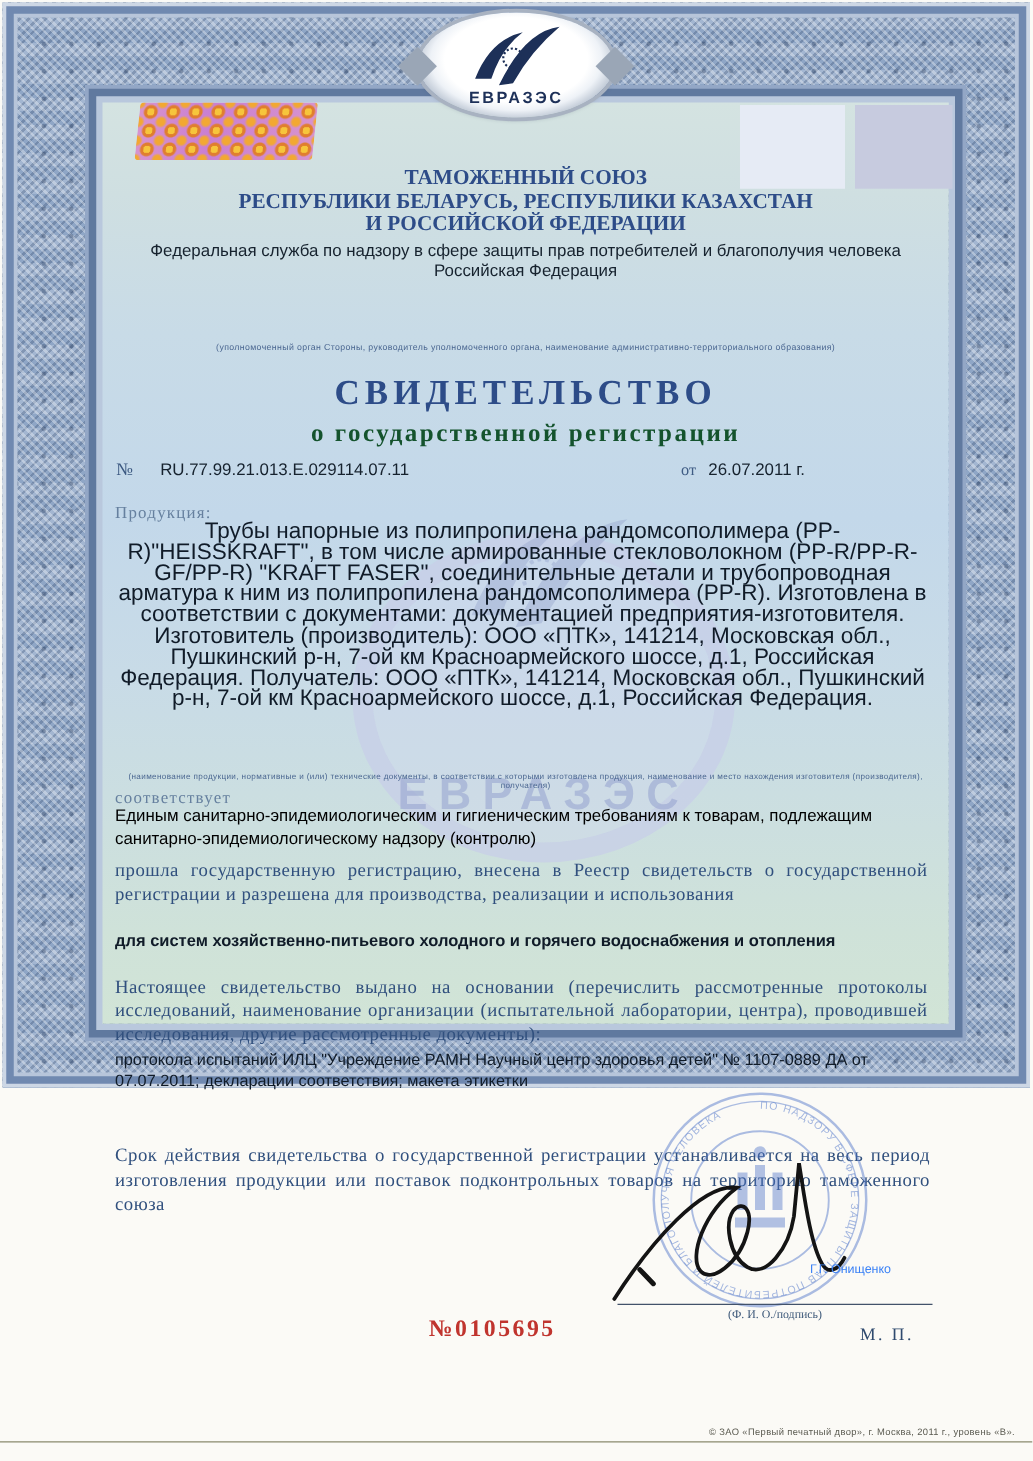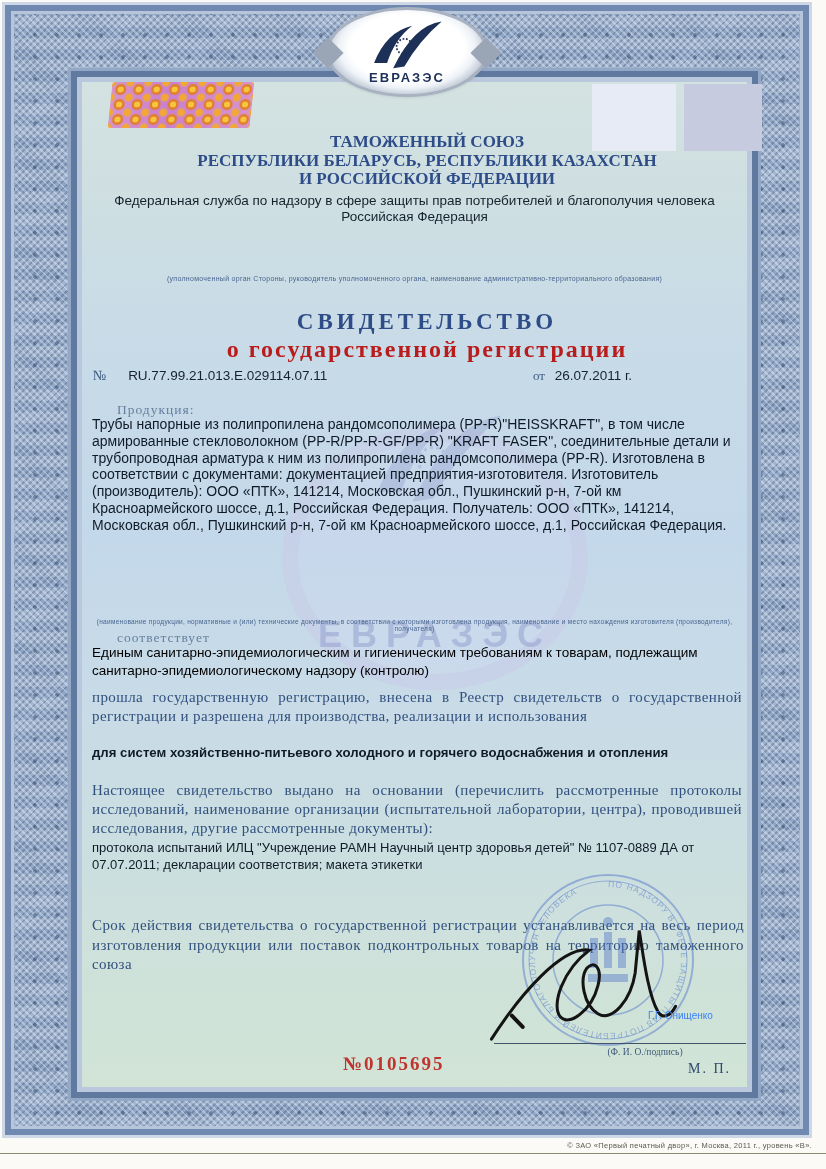--- a/index.html
+++ b/index.html
@@ -1,18 +1,18 @@
 <!DOCTYPE html>
 <html><head>
 <meta charset="utf-8">
 <style>
   html,body{margin:0;padding:0;}
   body{width:826px;height:1169px;background:#fbfaf6;overflow:hidden;position:relative;
        font-family:"Liberation Sans",sans-serif;}
-  .certificate{position:absolute;left:2px;top:2px;width:810px;height:1136px;}
+  .certificate{position:absolute;left:2px;top:2px;width:810px;height:868px;padding-left:12px;}
 
   
   .frame{position:absolute;inset:0;
     background:
       radial-gradient(circle, rgba(40,62,98,.45) 1.5px, transparent 2.2px) 0 0/22px 22px,
       repeating-linear-gradient(45deg, rgba(255,255,255,.30) 0 2px, transparent 2px 5px),
       repeating-linear-gradient(-45deg, rgba(44,66,102,.28) 0 2px, transparent 2px 5px),
       repeating-linear-gradient(0deg, #8fa6c6 0 11px, #a3b6d1 11px 22px);}
   .frame::after{content:'';position:absolute;inset:0;
       box-shadow:inset 0 0 0 3px #cdd7e5, inset 0 0 0 9px #7089b0, inset 0 0 0 12px #b7c5da;}
@@ -49,34 +49,34 @@
   .watermark{position:absolute;left:280px;top:424px;width:274px;height:232px;border-radius:50%;
     border:16px solid rgba(196,203,230,.6);background:rgba(210,216,242,.35);z-index:1;
     display:flex;align-items:flex-end;justify-content:center;}
   .watermark-text{font-weight:bold;font-size:36px;letter-spacing:9px;color:rgba(148,160,205,.55);
     margin-bottom:18px;}
   .watermark-swoosh{position:absolute;top:-40px;left:60px;width:160px;height:110px;opacity:.35;}
 
   
   .abs{position:absolute;z-index:3;}
   .center{left:80px;right:65px;text-align:center;}
-  .serif{font-family:"Liberation Serif",serif;margin-left:25px;}
+  .serif{font-family:"Liberation Serif",serif;}
   .hdr1{top:131px;font-weight:bold;font-size:17px;color:#2d4c88;line-height:18.5px;}
   .agency{top:191px;font-size:13.5px;color:#16222e;line-height:15.5px;}
   .tiny{font-size:7px;color:#4a6690;letter-spacing:.3px;}
   .cap1{top:273px;}
-  .title-main{top:307px;font-weight:bold;font-size:23px;letter-spacing:4px;color:#2d4c88;}
-  .title-sub{top:334px;font-weight:bold;font-size:24px;letter-spacing:2px;color:#b91c1c;}
+  .title-main{top:297px;font-weight:bold;font-size:28px;letter-spacing:4px;color:#2d4c88;}
+  .title-sub{top:334px;font-weight:bold;font-size:20px;letter-spacing:2px;color:#14532d;}
   .numrow{top:366px;left:91px;right:75px;font-size:13.5px;color:#16222e;}
   .no-sign{font-family:"Liberation Serif",serif;color:#3b5880;font-size:14px;margin-right:18px;}
   .date-part{float:right;margin-right:105px;}
   .ot{font-family:"Liberation Serif",serif;color:#3f5c84;font-size:13px;margin-right:6px;}
   .label-faded{font-size:13.5px;color:#66809f;letter-spacing:1px;}
   .prod-label{top:400px;left:90px;}
-  .prod-text{top:414px;left:90px;width:652px;font-size:14px;color:#101b28;line-height:16.8px;}
+  .prod-text{top:414px;left:90px;width:652px;font-size:18px;color:#101b28;line-height:16.8px;text-align:center;}
   .cap2{top:616px;left:80px;right:65px;text-align:center;font-size:6.5px;}
   .sootv{top:628px;left:90px;}
   .compl-text{top:642px;left:90px;width:652px;font-size:13.5px;color:#000000;line-height:17.5px;}
   .form-para{font-family:"Liberation Serif",serif;font-size:15px;color:#31507e;line-height:19px;
     text-align:justify;letter-spacing:.4px;}
   .reg-para{top:686px;left:90px;width:650px;}
   .usage{top:743px;left:90px;width:652px;font-size:13.2px;font-weight:bold;color:#101b28;}
   .basis-para{top:779px;left:90px;width:650px;}
   .basis-docs{top:838px;left:90px;width:655px;font-size:13px;color:#101b28;line-height:16.5px;}
   .valid-para{top:914px;left:90px;width:652px;line-height:19.5px;}

